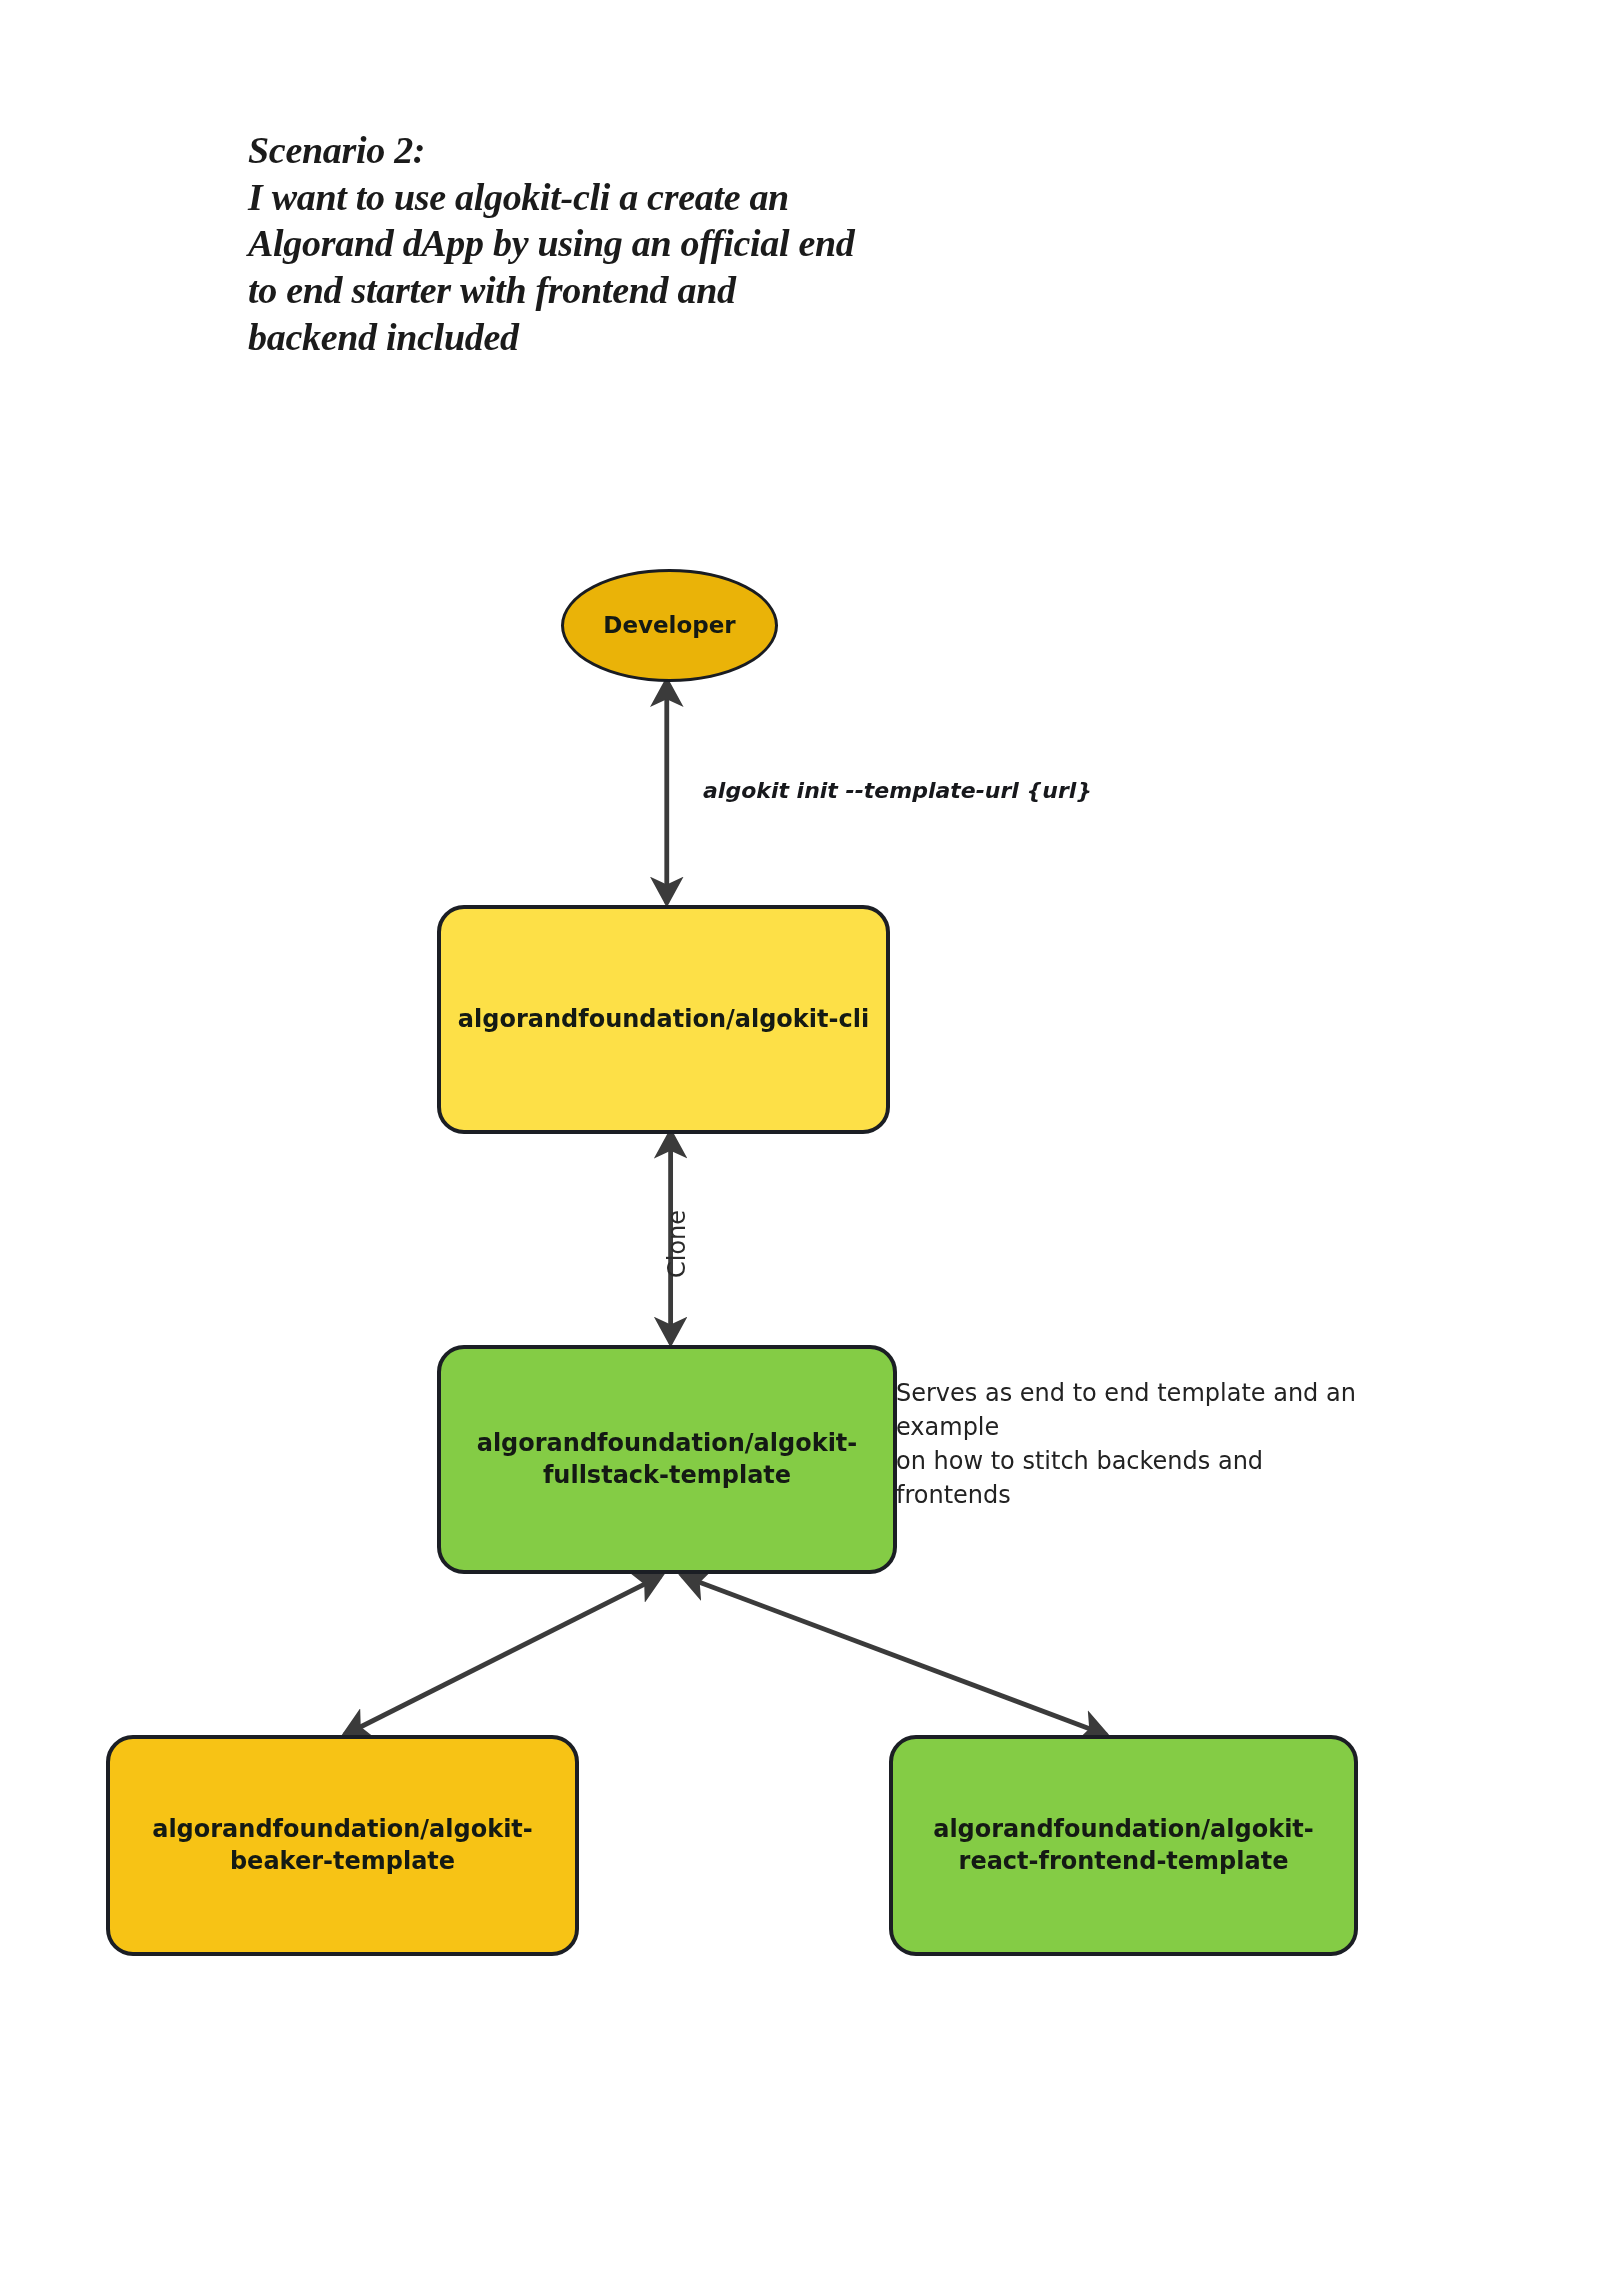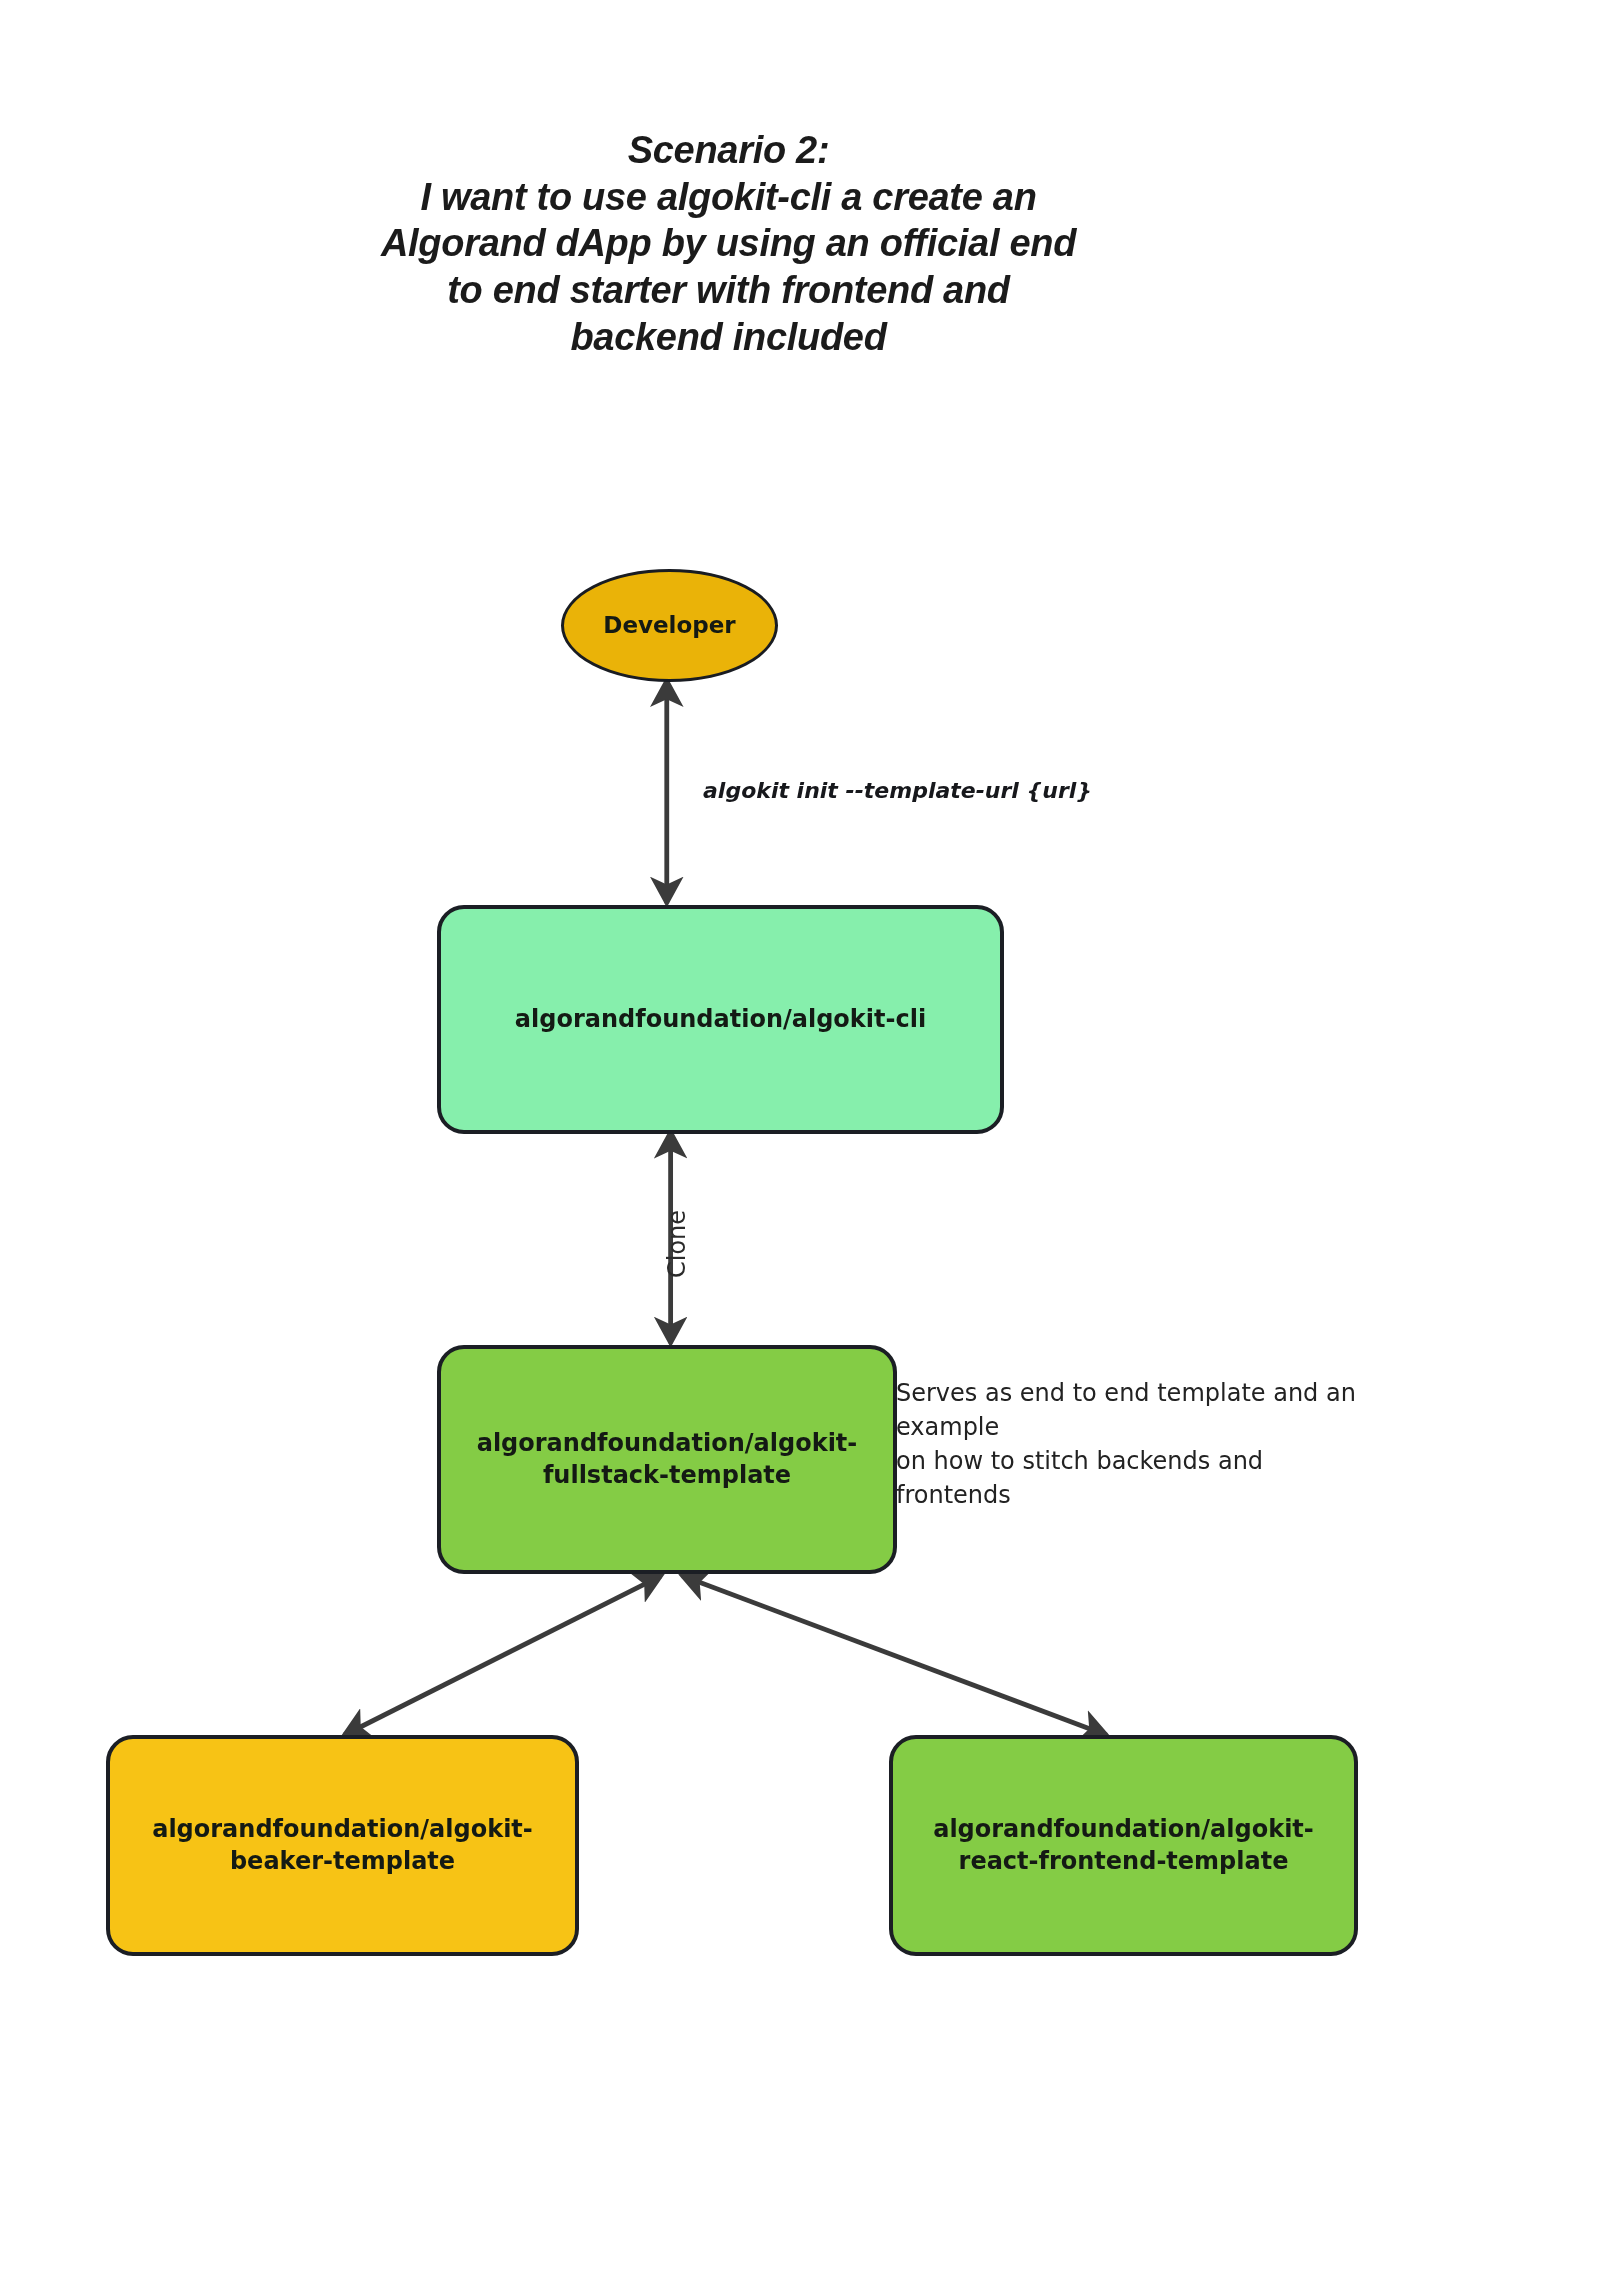--- a/index.html
+++ b/index.html
@@ -21,29 +21,28 @@
     width: 1616px;
     height: 2284px;
   }
 
   
   #scenario-title {
     position: absolute;
     left: 248px;
     top: 127px;
     width: 961px;
-    font-family: Liberation Sans, sans-serif;
+    font-family: Liberation Serif, serif;
     font-size: 38px;
     font-weight: 700;
     font-style: italic;
     line-height: 1.23;
     letter-spacing: -0.3px;
     color: #1b1b1b;
     white-space: pre-line;
-    text-align: center;
   }
 
   
   .node-label {
     font-family: "DejaVu Sans", sans-serif;
     font-weight: 700;
     color: #141a14;
     text-align: center;
     line-height: 1.33;
     white-space: pre-line;
@@ -132,21 +131,21 @@
 <div id="scenario-title">Scenario 2:
 I want to use algokit-cli a create an
 Algorand dApp by using an official end
 to end starter with frontend and
 backend included</div>
 
 <div class="node-ellipse" style="left:561px; top:569px; width:217px; height:113px; background:#eab308;">
   <span class="node-label">Developer</span>
 </div>
 
-<div class="node-box" style="left:437px; top:905px; width:567px; height:229px; background:#86efac;">
+<div class="node-box" style="left:437px; top:905px; width:453px; height:229px; background:#fde047;">
   <span class="node-label">algorandfoundation/algokit-cli</span>
 </div>
 
 <div class="node-box" style="left:437px; top:1345px; width:460px; height:229px; background:#84CC45;">
   <span class="node-label">algorandfoundation/algokit-
 fullstack-template</span>
 </div>
 
 <div class="node-box" style="left:106px; top:1735px; width:473px; height:221px; background:#F7C315;">
   <span class="node-label">algorandfoundation/algokit-

